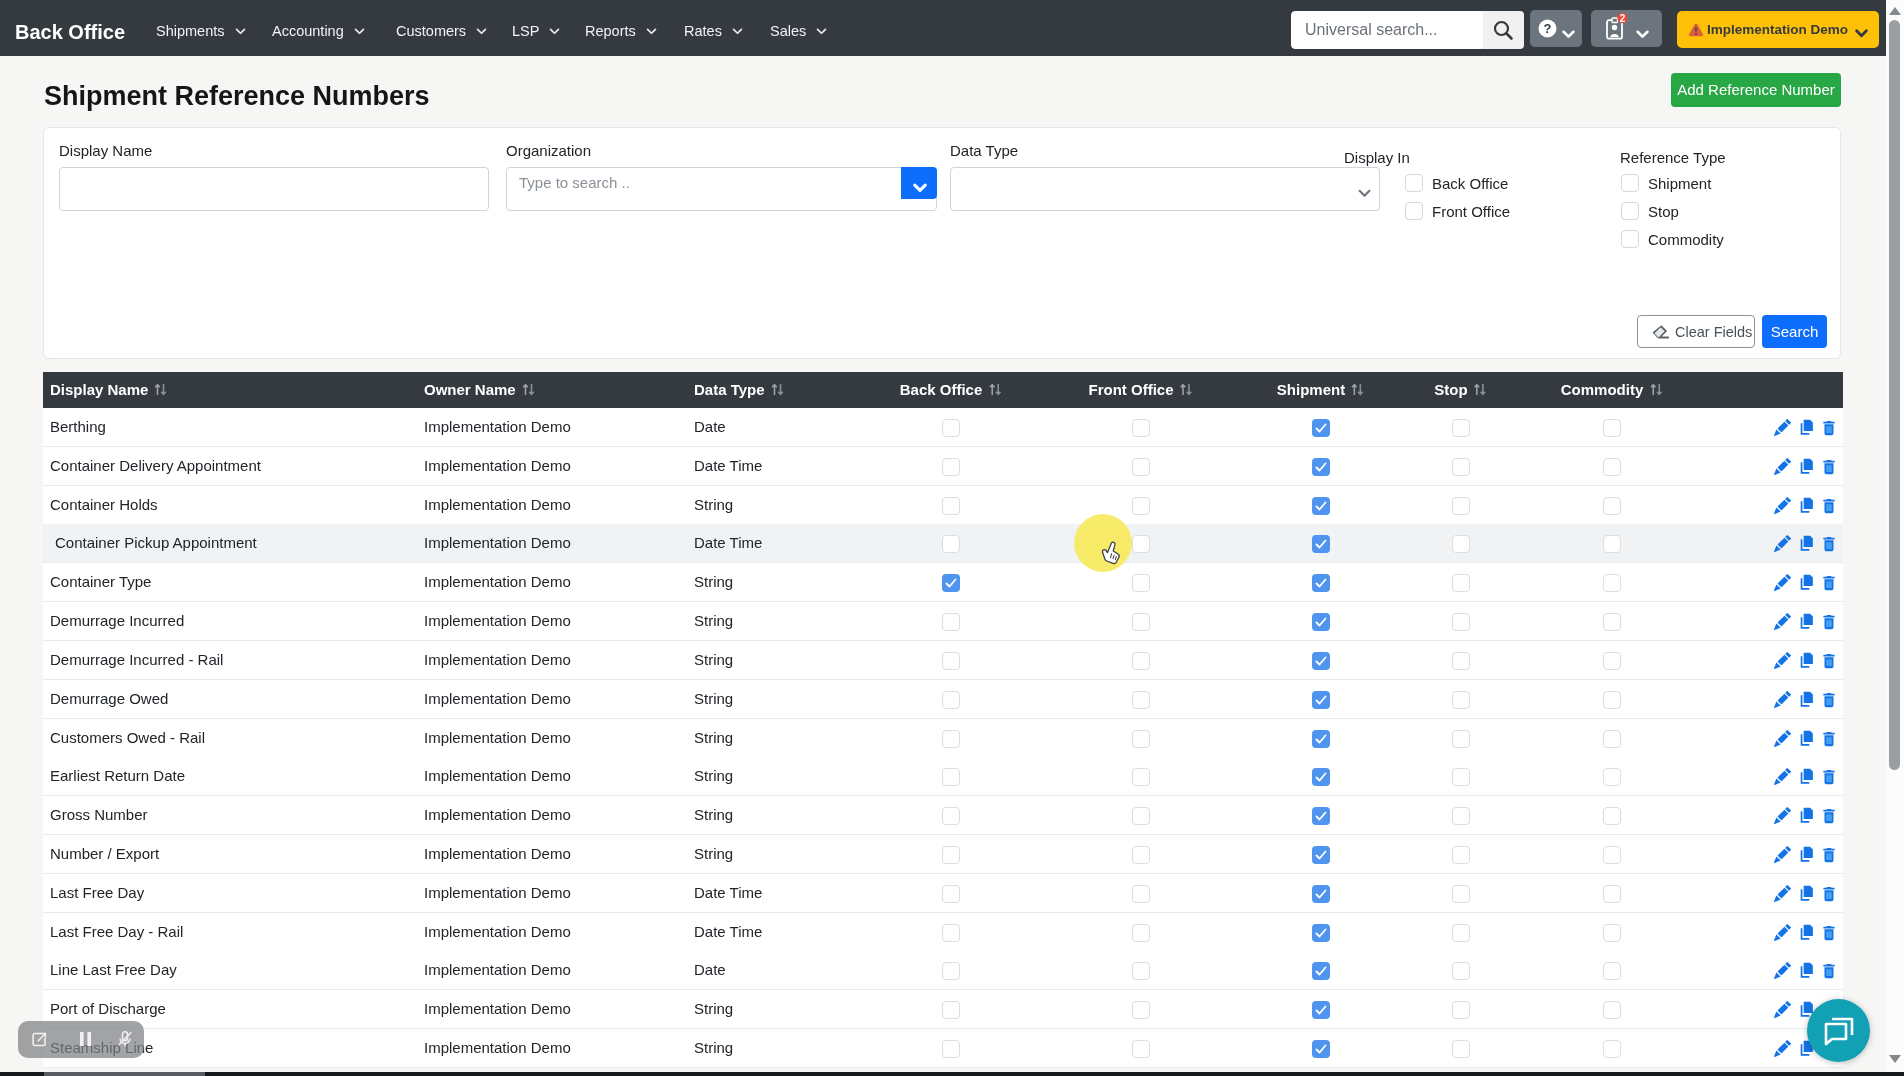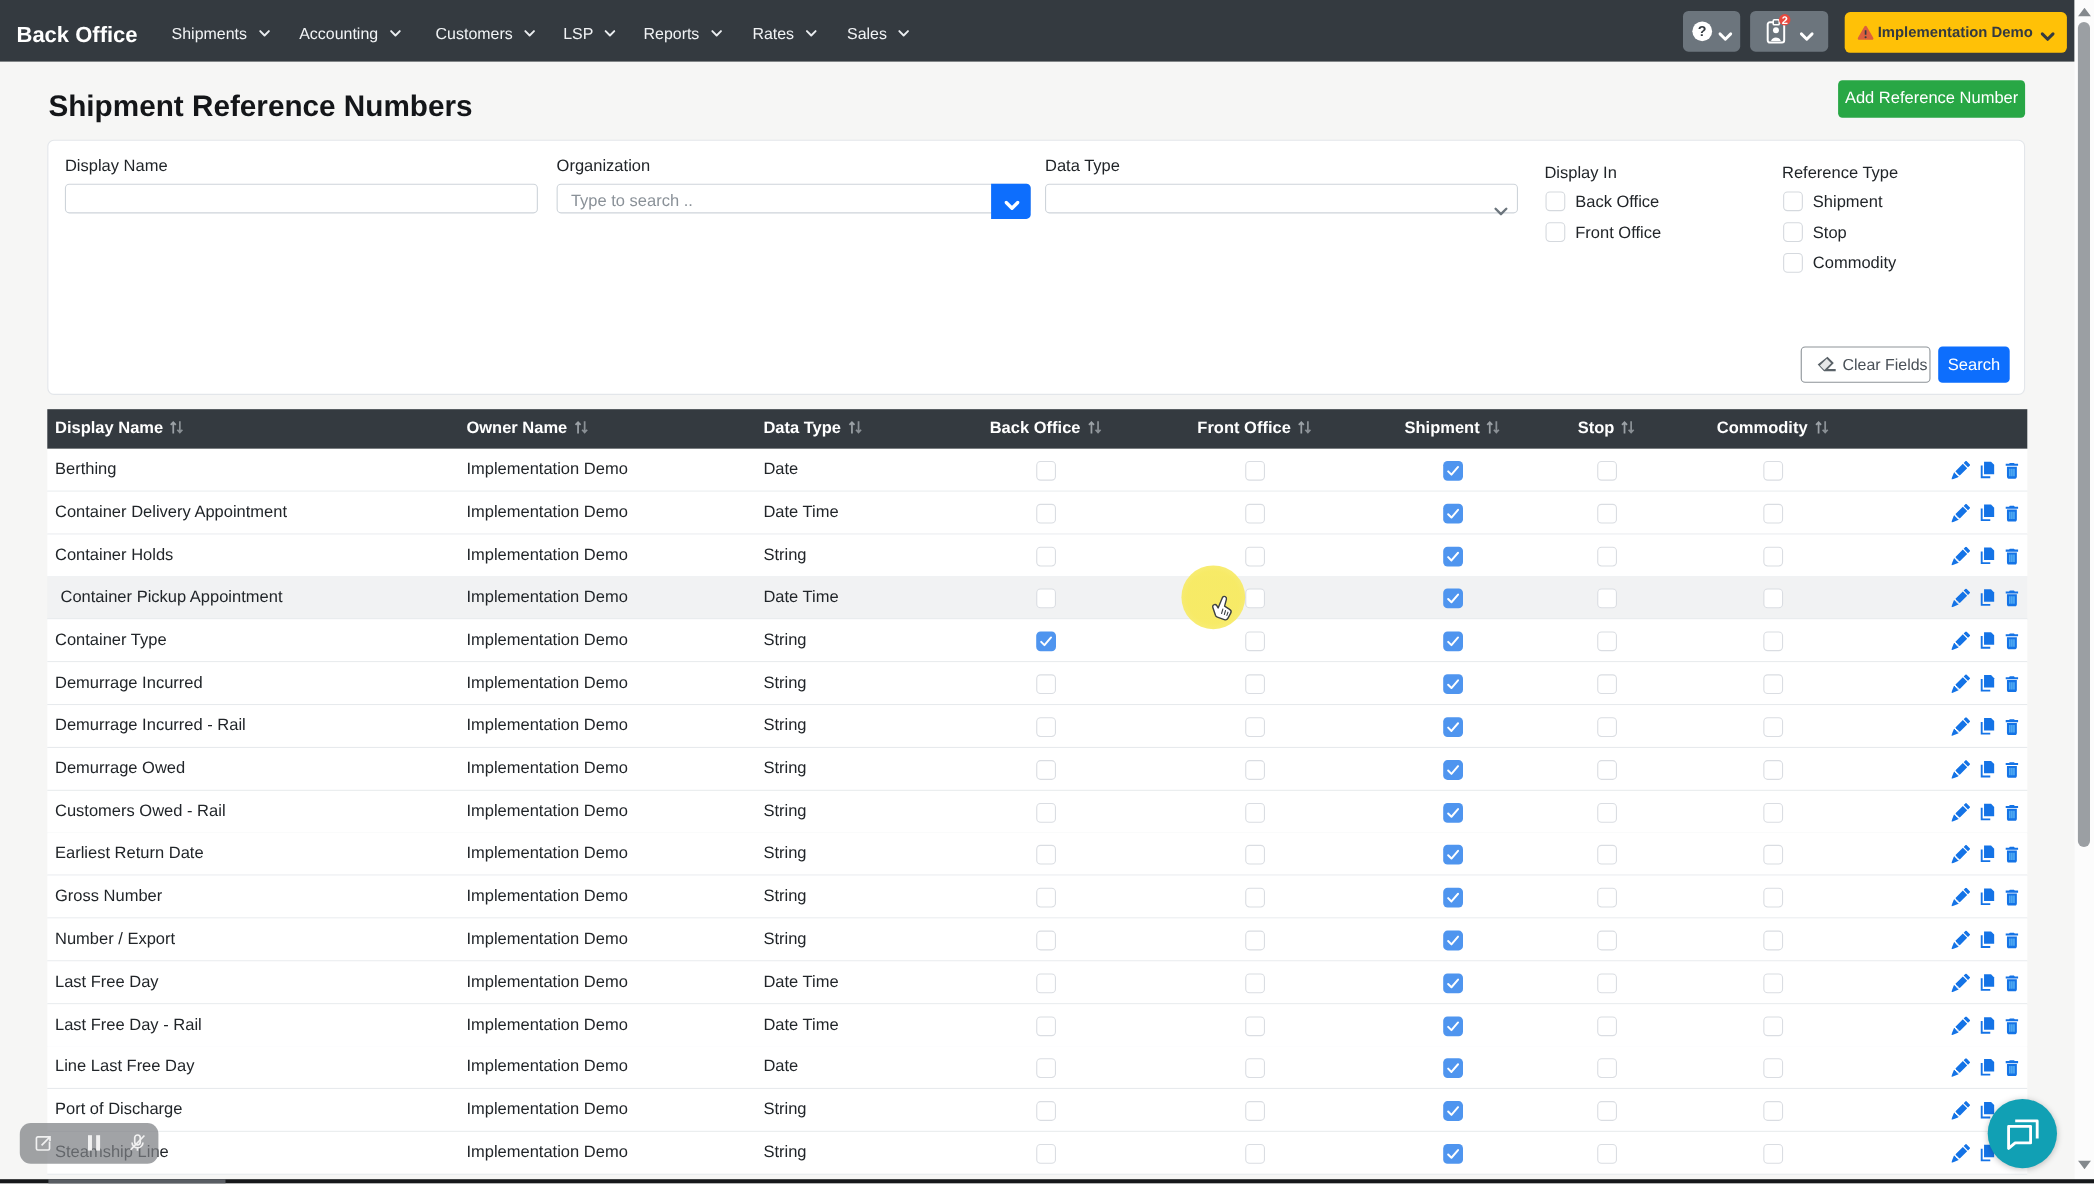--- a/index.html
+++ b/index.html
@@ -15,21 +15,21 @@
 #search .inp{position:absolute;left:0;top:0;width:192px;height:38px;background:#fff;border:1px solid #fff;border-radius:4px 0 0 4px;color:#6b7178;font-size:16px;line-height:36px;padding-left:13px;}
 #search .btn{position:absolute;left:192px;top:0;width:41px;height:38px;background:#f1f1f1;border-radius:0 4px 4px 0;}
 .graybtn{position:absolute;top:10px;height:37px;background:#6c757d;border-radius:5px;}
 #warnbtn{position:absolute;left:1677px;top:11px;width:202px;height:37px;background:#ffc107;border-radius:5px;color:#343a40;font-size:13.5px;font-weight:bold;}
 
 
 #title{position:absolute;left:44px;top:81px;font-size:27px;font-weight:bold;color:#141619;}
 #addbtn{position:absolute;left:1671px;top:73px;width:170px;height:34px;background:#28a745;border-radius:4px;color:#fff;font-size:15px;text-align:center;line-height:34px;}
 #card{position:absolute;left:43px;top:127px;width:1798px;height:232px;background:#fff;border:1px solid #e3e6ea;border-radius:6px;}
 .flabel{position:absolute;font-size:15px;color:#212529;}
-.finput{position:absolute;height:27px;background:#fff;border:1px solid #ced4da;border-radius:4px;font-size:15px;color:#8a9198;line-height:30px;padding-left:12px;}
+.finput{position:absolute;height:44px;background:#fff;border:1px solid #ced4da;border-radius:4px;font-size:15px;color:#8a9198;line-height:30px;padding-left:12px;}
 .chk{position:absolute;width:18px;height:18px;background:#fff;border:1px solid #d5d9de;border-radius:4px;}
 #clearbtn{position:absolute;left:1637px;top:315px;width:118px;height:33px;background:#fff;border:1px solid #8d9398;border-radius:4px;color:#495057;font-size:14.5px;white-space:nowrap;line-height:19px;}
 #searchbtn{position:absolute;left:1762px;top:315px;width:65px;height:33px;background:#0d6efd;border-radius:4px;color:#fff;font-size:15px;text-align:center;line-height:33px;}
 
 
 #thead{position:absolute;left:43px;top:372px;width:1800px;height:36px;background:#343a40;color:#fff;font-size:15px;font-weight:bold;}
 .th{position:absolute;top:0;height:36px;line-height:36px;white-space:nowrap;}
 .th svg{margin-left:5px;vertical-align:-2px;}
 .row{position:absolute;left:43px;width:1800px;height:39px;background:#fff;border-bottom:1px solid #e7eaed;font-size:15px;color:#212529;}
 .row.hov{background:#f1f2f3;}
@@ -65,20 +65,29 @@
       </svg></div>
 <div class="navitem" style="left:585px">Reports<svg width="11" height="7" viewBox="0 0 12 8">
         <path d="M1.5 1.5 L6 6 L10.5 1.5" fill="none" stroke="#e9ecef" stroke-width="2.0" stroke-linecap="round" stroke-linejoin="round"></path>
       </svg></div>
 <div class="navitem" style="left:684px">Rates<svg width="11" height="7" viewBox="0 0 12 8">
         <path d="M1.5 1.5 L6 6 L10.5 1.5" fill="none" stroke="#e9ecef" stroke-width="2.0" stroke-linecap="round" stroke-linejoin="round"></path>
       </svg></div>
 <div class="navitem" style="left:770px">Sales<svg width="11" height="7" viewBox="0 0 12 8">
         <path d="M1.5 1.5 L6 6 L10.5 1.5" fill="none" stroke="#e9ecef" stroke-width="2.0" stroke-linecap="round" stroke-linejoin="round"></path>
       </svg></div>
+  <div id="search">
+    <div class="inp">Universal search...</div>
+    <div class="btn">
+        <svg width="22" height="22" viewBox="0 0 22 22" style="position:absolute;left:9px;top:8px">
+          <circle cx="9.5" cy="9.5" r="6.5" fill="none" stroke="#343a40" stroke-width="2.2"></circle>
+          <path d="M14.5 14.5 L19.5 19.5" stroke="#343a40" stroke-width="2.6" stroke-linecap="round"></path>
+        </svg>
+      </div>
+  </div>
   <div class="graybtn" style="left:1530px;width:52px">
       <svg width="19" height="19" viewBox="0 0 19 19" style="position:absolute;left:8px;top:9px">
         <circle cx="9.5" cy="9.5" r="9" fill="#fff"></circle>
         <text x="9.5" y="14" font-family="Liberation Sans" font-size="13" font-weight="bold" fill="#343a40" text-anchor="middle">?</text>
       </svg>
       <span style="position:absolute;left:32px;top:15px"><svg width="13" height="9" viewBox="0 0 12 8">
           <path d="M1.5 1.5 L6 6 L10.5 1.5" fill="none" stroke="#fff" stroke-width="2.4" stroke-linecap="round" stroke-linejoin="round"></path>
         </svg></span>
     </div>
   <div class="graybtn" style="left:1591px;width:71px">
@@ -120,21 +129,21 @@
 <div style="position:absolute;left:901px;top:167px;width:36px;height:32px;background:#0d6efd;border-radius:0 4px 4px 0;">
   <span style="position:absolute;left:12px;top:12px"><svg width="14" height="10" viewBox="0 0 12 8">
         <path d="M1.5 1.5 L6 6 L10.5 1.5" fill="none" stroke="#fff" stroke-width="2.6" stroke-linecap="round" stroke-linejoin="round"></path>
       </svg></span>
   </div>
 <div class="flabel" style="left:950px;top:142px">Data Type</div>
 <div class="finput" style="left:950px;top:167px;width:430px"></div>
 <span style="position:absolute;left:1358px;top:184px"><svg width="13" height="9" viewBox="0 0 12 8">
       <path d="M1.5 1.5 L6 6 L10.5 1.5" fill="none" stroke="#6c757d" stroke-width="2.0" stroke-linecap="round" stroke-linejoin="round"></path>
     </svg></span>
-<div class="flabel" style="left:1404px;top:149px">Display In</div>
+<div class="flabel" style="left:1344px;top:149px">Display In</div>
 <div class="chk" style="left:1405px;top:174px"></div>
 <div class="flabel" style="left:1432px;top:175px">Back Office</div>
 <div class="chk" style="left:1405px;top:202px"></div>
 <div class="flabel" style="left:1432px;top:203px">Front Office</div>
 <div class="flabel" style="left:1620px;top:149px">Reference Type</div>
 <div class="chk" style="left:1621px;top:174px"></div>
 <div class="flabel" style="left:1648px;top:175px">Shipment</div>
 <div class="chk" style="left:1621px;top:202px"></div>
 <div class="flabel" style="left:1648px;top:203px">Stop</div>
 <div class="chk" style="left:1621px;top:230px"></div>

